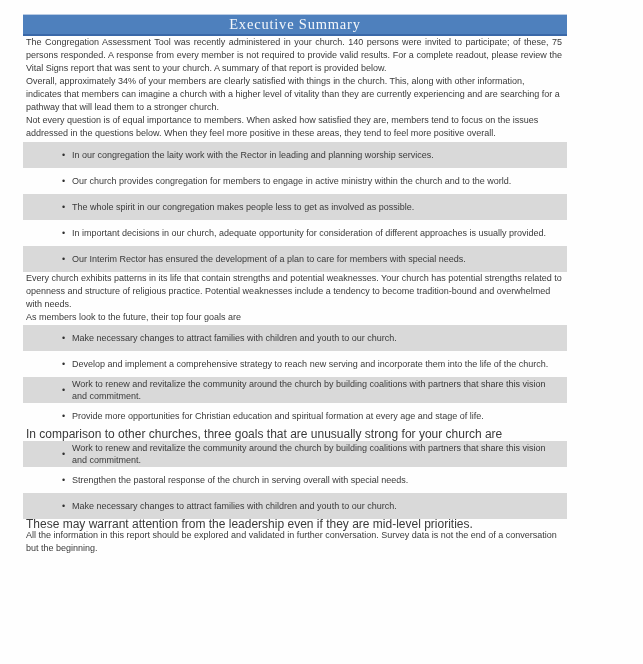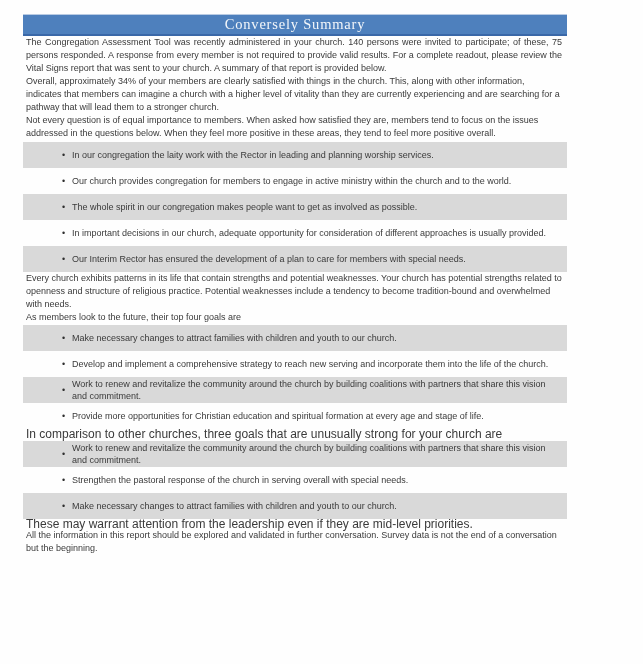--- a/index.html
+++ b/index.html
@@ -59,41 +59,41 @@
   .brow.shaded { background:var(--row-shade, #d9d9d9); }
   .bdot  { flex:none; width:10px; font-size:9px; line-height:12px; color:#2e2e2e; }
   .btext { font-size:9px; line-height:12px; }
 </style>
 </head>
 <body>
 
 <div class="doc">
 
   <div class="banner">
-    <div class="banner-title">Conversely Summary</div>
+    <div class="banner-title">Executive Summary</div>
   </div>
 
   <p class="body justify p-intro">The Congregation Assessment Tool was recently administered in your church. 140 persons were invited to participate; of these, 75 persons responded. A response from every member is not required to provide valid results. For a complete readout, please review the Vital Signs report that was sent to your church. A summary of that report is provided below.</p>
 
   <p class="body p-overall">Overall, approximately 34% of your members are clearly satisfied with things in the church. This, along with other information, indicates that members can imagine a church with a higher level of vitality than they are currently experiencing and are searching for a pathway that will lead them to a stronger church.</p>
 
   <p class="body p-importance">Not every question is of equal importance to members. When asked how satisfied they are, members tend to focus on the issues addressed in the questions below. When they feel more positive in these areas, they tend to feel more positive overall.</p>
 
   <div class="blist blist-satisfaction">
       <div class="brow shaded">
         <span class="bdot">•</span>
         <span class="btext">In our congregation the laity work with the Rector in leading and planning worship services.</span>
       </div>
       <div class="brow">
         <span class="bdot">•</span>
         <span class="btext">Our church provides congregation for members to engage in active ministry within the church and  to the world.</span>
       </div>
       <div class="brow shaded">
         <span class="bdot">•</span>
-        <span class="btext">The whole spirit in our congregation makes people want to get as involved as  possible.</span>
+        <span class="btext">The whole spirit in our congregation makes people less to get as involved as  possible.</span>
       </div>
       <div class="brow">
         <span class="bdot">•</span>
         <span class="btext">In important decisions in our church, adequate opportunity for consideration of different approaches is usually provided.</span>
       </div>
       <div class="brow shaded">
         <span class="bdot">•</span>
         <span class="btext">Our Interim Rector has ensured the development of a plan to care for members with special  needs.</span>
       </div>
     </div>

